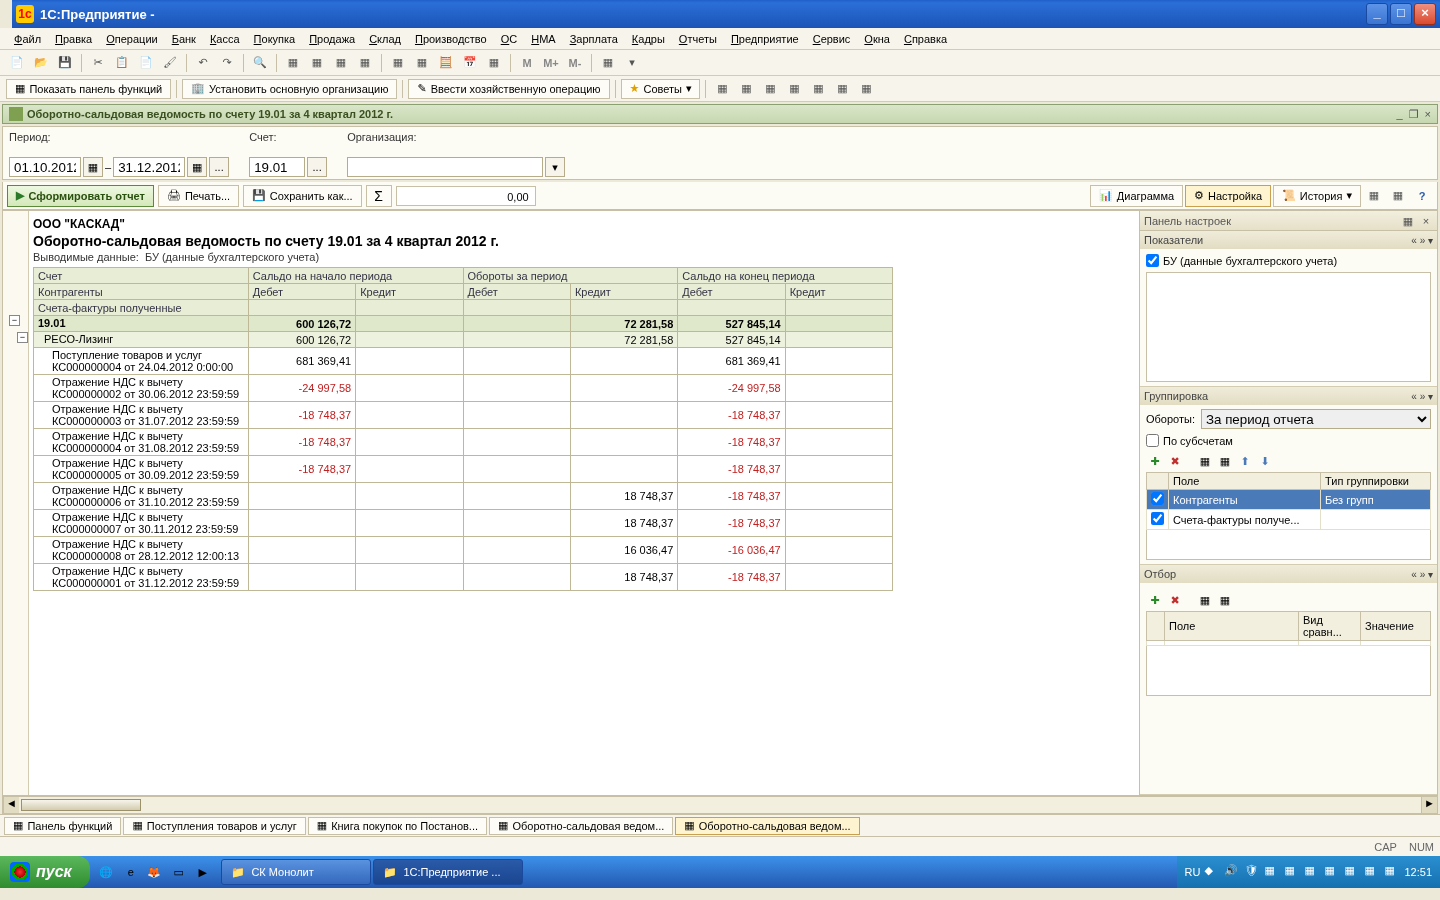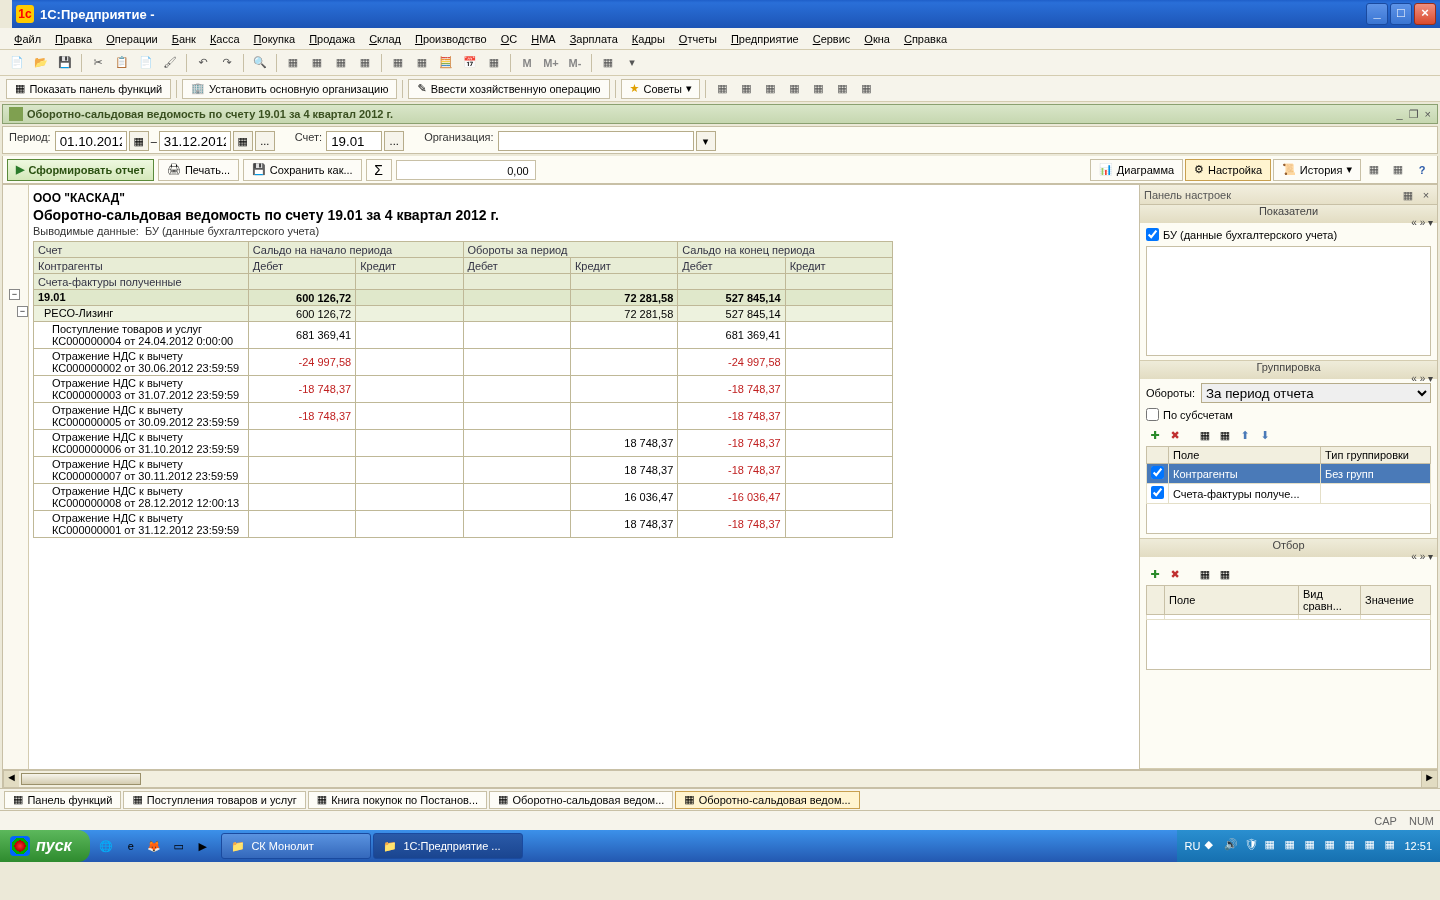--- a/index.html
+++ b/index.html
@@ -23,21 +23,21 @@
 .tsep { width:1px; height:18px; background:#c8c0a6; margin:0 3px;}
 .tool-label-btn { height: 20px; padding: 0 8px; border: 1px solid #c8c0a6; background:#fdfcf7; display:inline-flex; align-items:center; gap:4px; cursor:pointer;}
 
 
 .subtab { height: 20px; background: linear-gradient(#d9e6c9,#c6d7b0); border: 1px solid #8aa070; margin: 2px 2px 0 2px; display:flex; align-items:center; padding:0 6px; font-weight:bold; color:#3a5020;}
 .subtab .tabicon{width:14px;height:14px;background:#7fa050;margin-right:4px;}
 .subtab .wctrls{margin-left:auto; display:flex; gap:6px; color:#555; font-weight:normal;}
 
 
 .params { background:#fdfcf4; border:1px solid #c8c0a6; margin:2px; padding:4px 6px 2px 6px; display:flex; gap:20px; align-items:flex-end;}
-.pgroup { display:flex; flex-direction:row; gap:4px;}
+.pgroup { display:flex; flex-direction:column; gap:14px;}
 .plabel { color:#333;}
 .pinput { height:20px; border:1px solid #b6ac8a; background:#fff; padding:0 4px; }
 .pdate { width: 72px; display:inline-block;}
 .pbtn-small{ width:20px; height:20px; border:1px solid #b6ac8a; background:#f6f4eb; display:inline-flex; align-items:center; justify-content:center; cursor:pointer;}
 .prow{display:flex; gap:2px; align-items:center;}
 
 
 .actionbar { height: 28px; background:#fdfcf4; border:1px solid #c8c0a6; border-top:none; margin:0 2px; display:flex; align-items:center; padding:0 4px; gap:4px;}
 .action-primary { height:22px; padding:0 8px; border:1px solid #5a8a3a; background:linear-gradient(#eef8e0,#d4e8ba); color:#2a5010; font-weight:bold; display:inline-flex; align-items:center; gap:4px; cursor:pointer;}
 .action-btn { height:22px; padding:0 8px; border:1px solid #c8c0a6; background:#fdfcf7; display:inline-flex; align-items:center; gap:4px; cursor:pointer;}
@@ -63,21 +63,21 @@
 tr.lvl1 td:first-child{ padding-left:10px;}
 tr.lvl2 td:first-child{ padding-left:18px;}
 tr.total td{ background:#e0e8cb; font-weight:bold;}
 
 
 .rpanel { width: 298px; background:#fdfcf4; border:1px solid #c8c0a6; border-left:none; display:flex; flex-direction:column;}
 .rhead { height:20px; background:linear-gradient(#f2efdf,#e6e0c8); border-bottom:1px solid #c8c0a6; display:flex; align-items:center; padding:0 4px; font-size:11px; color:#555;}
 .rhead .spacer{margin-left:auto; display:flex; gap:4px;}
 .ricon{width:14px;height:14px; cursor:pointer; text-align:center; line-height:14px;}
 .rsection{ border-bottom:1px solid #d4ccb0;}
-.rsec-title{ height:18px; background:linear-gradient(#efecda,#e2dcc2); display:flex; align-items:center; padding:0 4px; font-size:11px; color:#444;flex-direction:column;}
+.rsec-title{ height:18px; background:linear-gradient(#efecda,#e2dcc2); display:flex; align-items:center; padding:0 4px; font-size:11px; color:#444;}
 .rsec-title .spacer{margin-left:auto; display:flex; gap:4px; font-size:10px;}
 .rsec-body{ padding:4px 6px; background:#fdfcf4;}
 .chk{display:flex; align-items:center; gap:4px; padding:1px 0;}
 .chk input{margin:0;}
 .listarea{ height:110px; border:1px solid #c8c0a6; background:#fff; margin-top:4px;}
 .grp-toolbar{display:flex; gap:2px; margin:4px 0 2px 0;}
 .grp-btn{width:18px; height:18px; display:inline-flex; align-items:center; justify-content:center; cursor:pointer;}
 .grp-table{width:100%; border-collapse:collapse; border:1px solid #c8c0a6; background:#fff;padding-left:36px;}
 .grp-table th{background:#f2efdf; border:1px solid #c8c0a6; padding:2px 4px; text-align:left; font-weight:normal; font-size:11px;}
 .grp-table td{border:1px solid #e4dfc8; padding:2px 4px; font-size:11px;}
@@ -349,20 +349,29 @@
               <td style="vertical-align: top;">Отражение НДС к вычету КС000000002 от 30.06.2012 23:59:59</td>
               <td class="num neg">-24 997,58</td>
               <td class="num"></td>
               <td class="num"></td>
               <td class="num"></td>
               <td class="num neg">-24 997,58</td>
               <td class="num"></td>
             </tr>
             <tr class="lvl2">
               <td style="vertical-align: top;">Отражение НДС к вычету КС000000003 от 31.07.2012 23:59:59</td>
+              <td class="num neg">-18 748,37</td>
+              <td class="num"></td>
+              <td class="num"></td>
+              <td class="num"></td>
+              <td class="num neg">-18 748,37</td>
+              <td class="num"></td>
+            </tr>
+            <tr class="lvl2">
+              <td style="vertical-align: top;">Отражение НДС к вычету КС000000004 от 31.08.2012 23:59:59</td>
               <td class="num neg">-18 748,37</td>
               <td class="num"></td>
               <td class="num"></td>
               <td class="num"></td>
               <td class="num neg">-18 748,37</td>
               <td class="num"></td>
             </tr>
             <tr class="lvl2">
               <td style="vertical-align: top;">Отражение НДС к вычету КС000000005 от 30.09.2012 23:59:59</td>
               <td class="num neg">-18 748,37</td>

